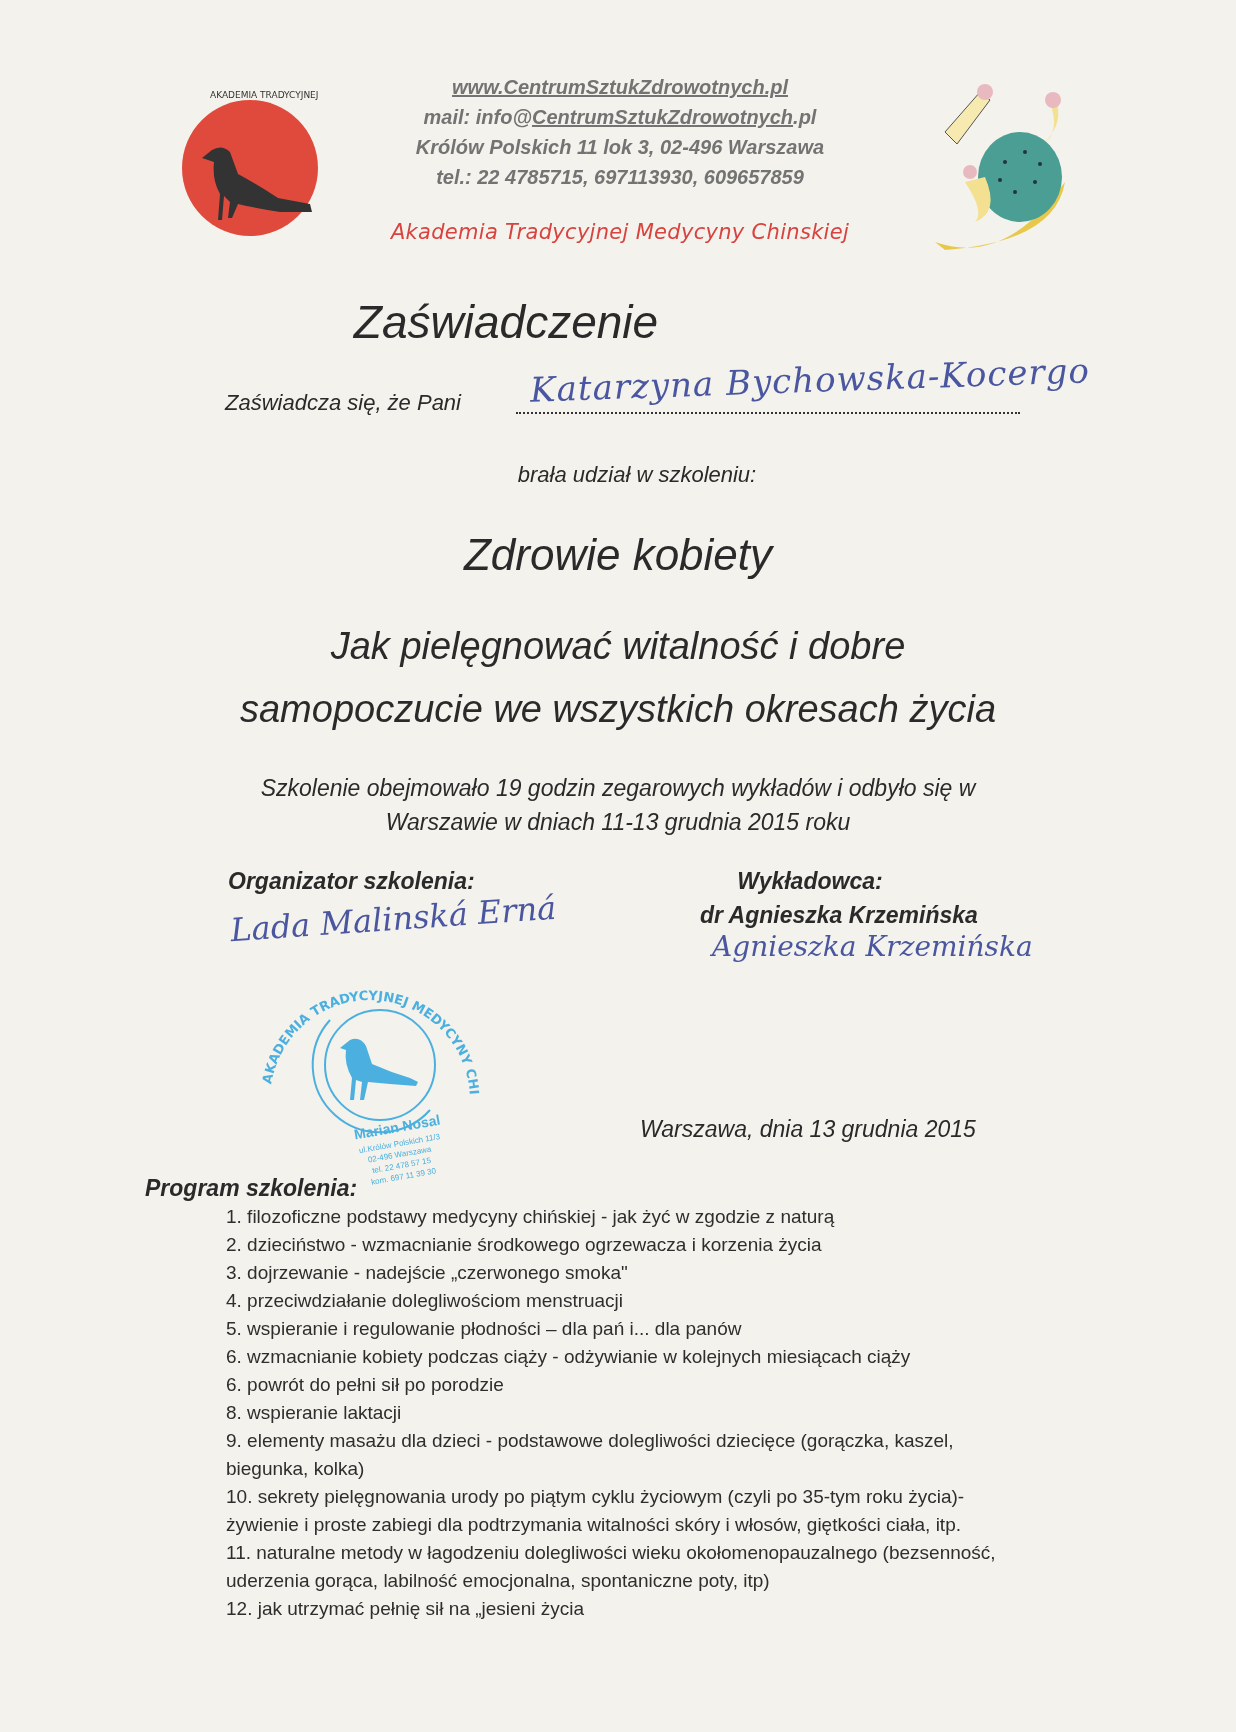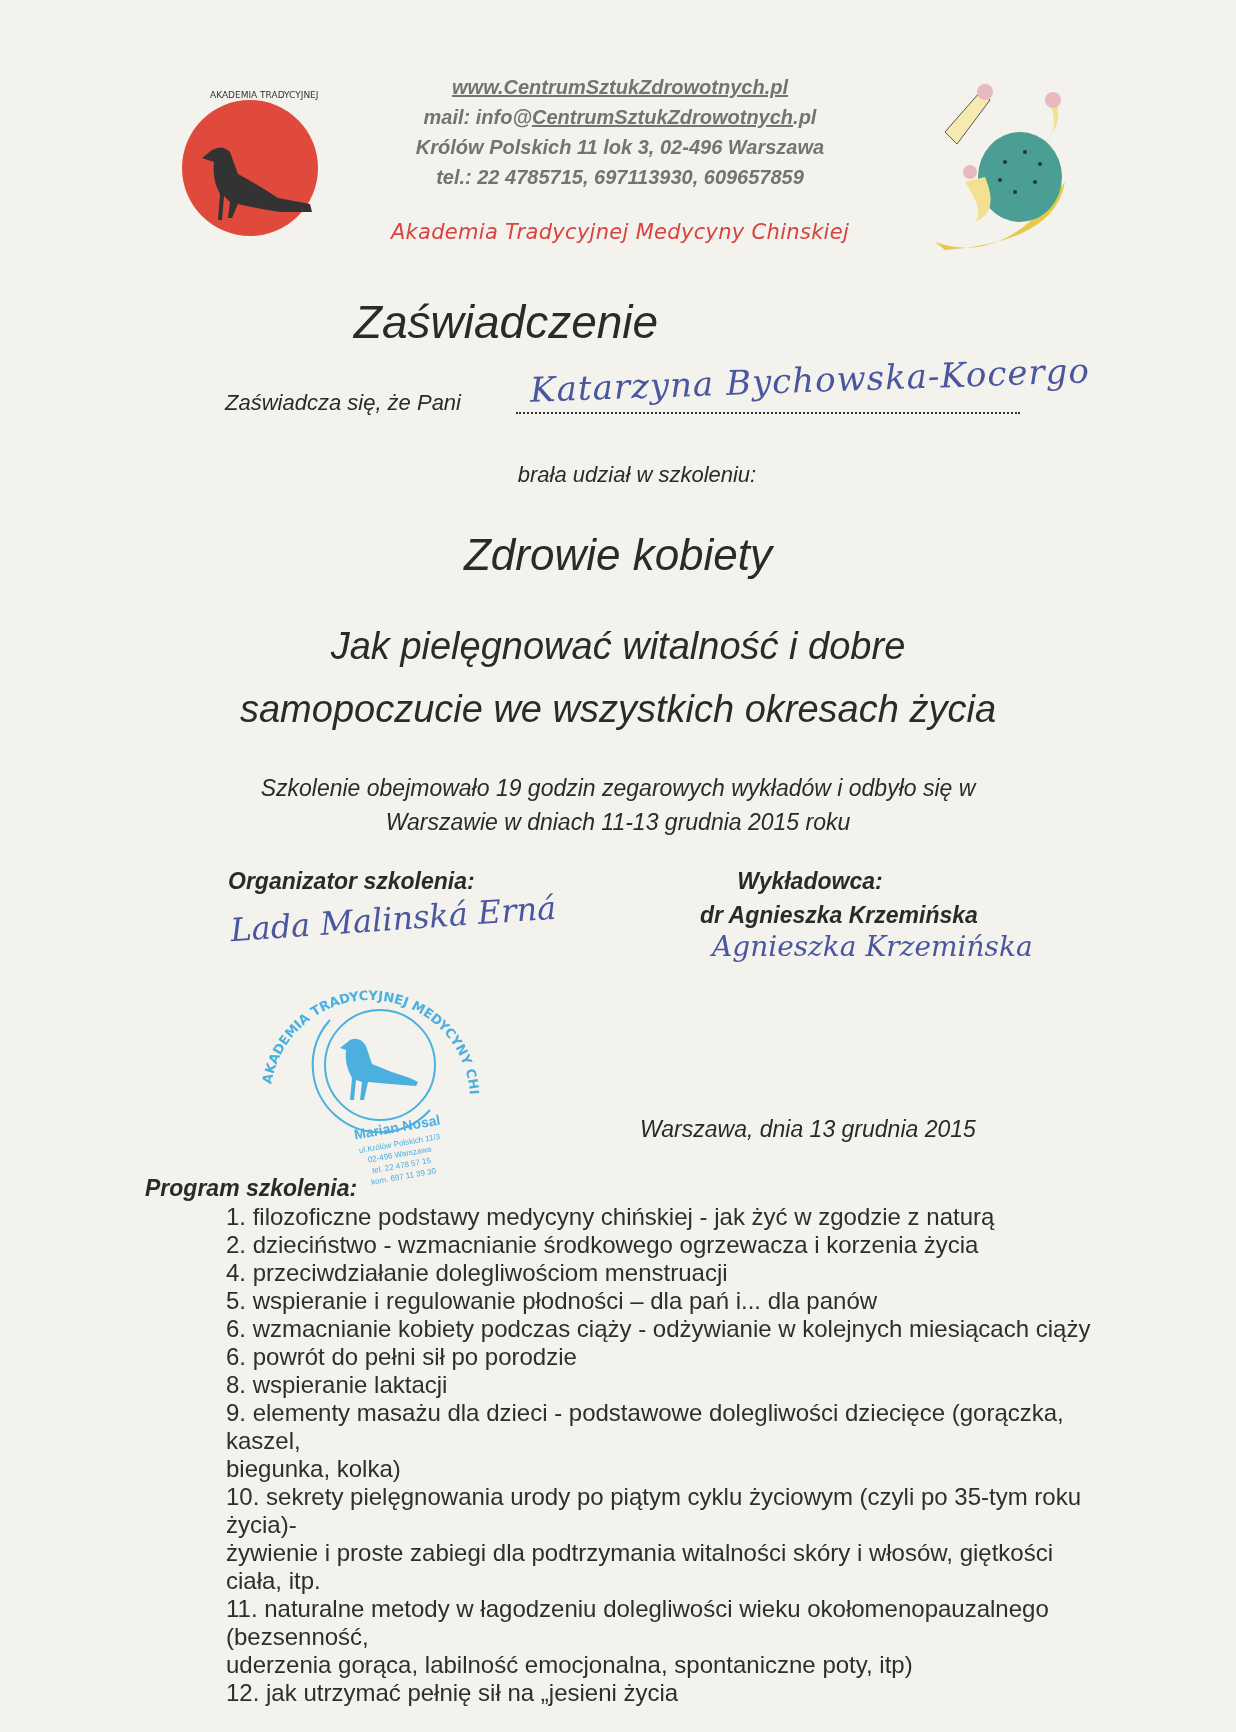--- a/index.html
+++ b/index.html
@@ -33,21 +33,21 @@
   #organizer-label { left:228px; top:868px; font-size:23px; font-style:italic; font-weight:bold; }
   #organizer-sig { left:230px; top:900px; font-family:"DejaVu Serif", serif; font-style:italic; font-size:32px; color:#4a56a0; transform:rotate(-4deg); }
   #lecturer-label { left:650px; width:320px; top:868px; text-align:center; font-size:23px; font-style:italic; font-weight:bold; }
   #lecturer-name { left:650px; width:360px; top:902px; text-align:left; font-size:23px; font-style:italic; font-weight:bold; padding-left:50px; box-sizing:border-box;}
   #lecturer-sig { left:712px; top:930px; font-family:"DejaVu Serif", serif; font-style:italic; font-size:28px; color:#4a56a0; }
 
   #stamp { left:240px; top:960px; width:260px; height:240px; }
   #place-date { left:640px; top:1116px; font-size:23px; font-style:italic; }
 
   #program-label { left:145px; top:1175px; font-size:23px; font-style:italic; font-weight:bold; }
-  #program-list { left:226px; top:1203px; width:880px; font-size:24px; line-height:28px; color:#2e2e2e; list-style:none; margin:0; padding:0; font-family:"Liberation Sans", sans-serif; }
+  #program-list { left:226px; top:1203px; width:880px; font-size:19px; line-height:28px; color:#2e2e2e; list-style:none; margin:0; padding:0; font-family:"Liberation Sans", sans-serif; }
   #program-list li { margin:0; padding:0; }
 </style>
 </head>
 <body>
 
 <div id="logo-left" class="abs">
   <svg width="200" height="180" viewBox="0 0 200 180">
     <path d="M60 22 A80 80 0 1 0 150 170 A70 70 0 1 1 60 22 Z" fill="#f2d54a"></path>
     <circle cx="100" cy="90" r="68" fill="#e04a3c"></circle>
     <path d="M52 80 L62 72 Q72 66 80 74 L88 96 Q110 108 128 120 L160 126 L162 134 L130 134 Q105 130 88 126 L82 140 L78 140 L80 124 L74 118 L72 142 L68 142 L70 116 Q62 102 64 84 Z" fill="#333"></path>
@@ -121,20 +121,21 @@
     <text x="164" y="219" text-anchor="middle" font-size="8" fill="#4bb0e0" font-family="Liberation Sans, sans-serif" transform="rotate(-10 164 219)">kom. 697 11 39 30</text>
   </svg>
 </div>
 
 <div id="place-date" class="abs">Warszawa, dnia 13 grudnia 2015</div>
 
 <div id="program-label" class="abs">Program szkolenia:</div>
 <ul id="program-list" class="abs">
   <li>1. filozoficzne podstawy medycyny chińskiej - jak żyć w zgodzie z  naturą</li>
   <li>2. dzieciństwo - wzmacnianie środkowego ogrzewacza i korzenia życia</li>
+  <li>3. dojrzewanie - nadejście „czerwonego smoka"</li>
   <li>4. przeciwdziałanie dolegliwościom menstruacji</li>
   <li>5. wspieranie i regulowanie płodności – dla pań i... dla panów</li>
   <li>6. wzmacnianie kobiety podczas ciąży - odżywianie w kolejnych miesiącach ciąży</li>
   <li>6. powrót do pełni sił po porodzie</li>
   <li>8. wspieranie laktacji</li>
   <li>9. elementy masażu dla dzieci - podstawowe dolegliwości dziecięce (gorączka, kaszel,</li>
   <li>biegunka, kolka)</li>
   <li>10. sekrety pielęgnowania urody po piątym cyklu życiowym (czyli po 35-tym roku życia)-</li>
   <li>żywienie i proste zabiegi dla podtrzymania witalności skóry i włosów, giętkości ciała, itp.</li>
   <li>11. naturalne metody w łagodzeniu dolegliwości wieku okołomenopauzalnego (bezsenność,</li>

